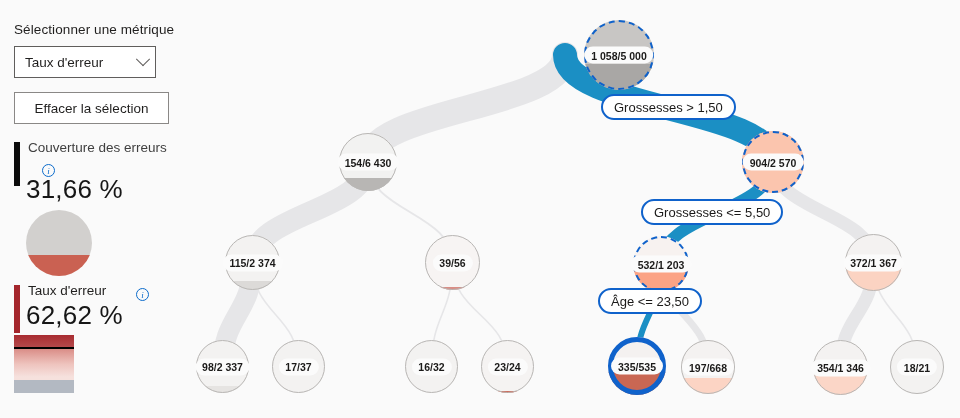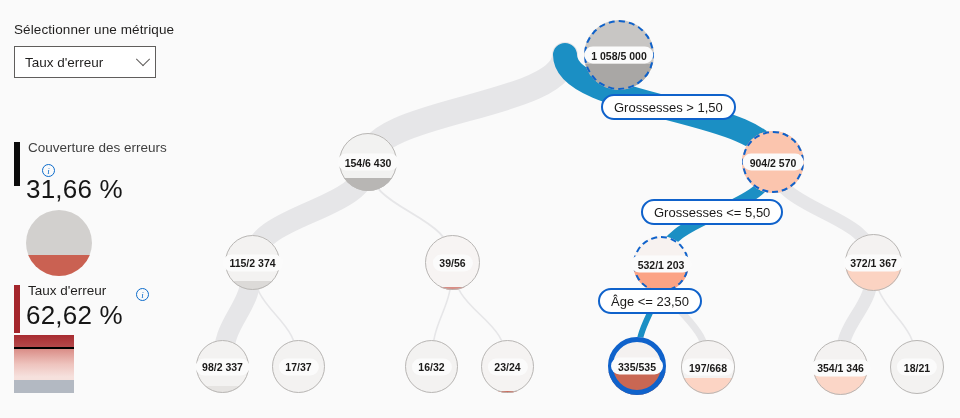--- a/index.html
+++ b/index.html
@@ -110,20 +110,23 @@
 
     <div class="panel-label">Sélectionner une métrique</div>
 
     <div class="dropdown">
       <span class="dd-text">Taux d'erreur</span>
       <span class="dd-chev">
         <i class="chev"></i>
       </span>
     </div>
 
+    <div class="clear-btn">
+      <span>Effacer la sélection</span>
+    </div>
 
     <div class="legend-cov">
       <div class="cov-bar"></div>
       <div class="cov-title">Couverture des erreurs</div>
       <div class="cov-info">
         <span class="info-icon">i</span>
       </div>
       <div class="cov-value">31,66 %</div>
       <div class="cov-circle"></div>
     </div>

